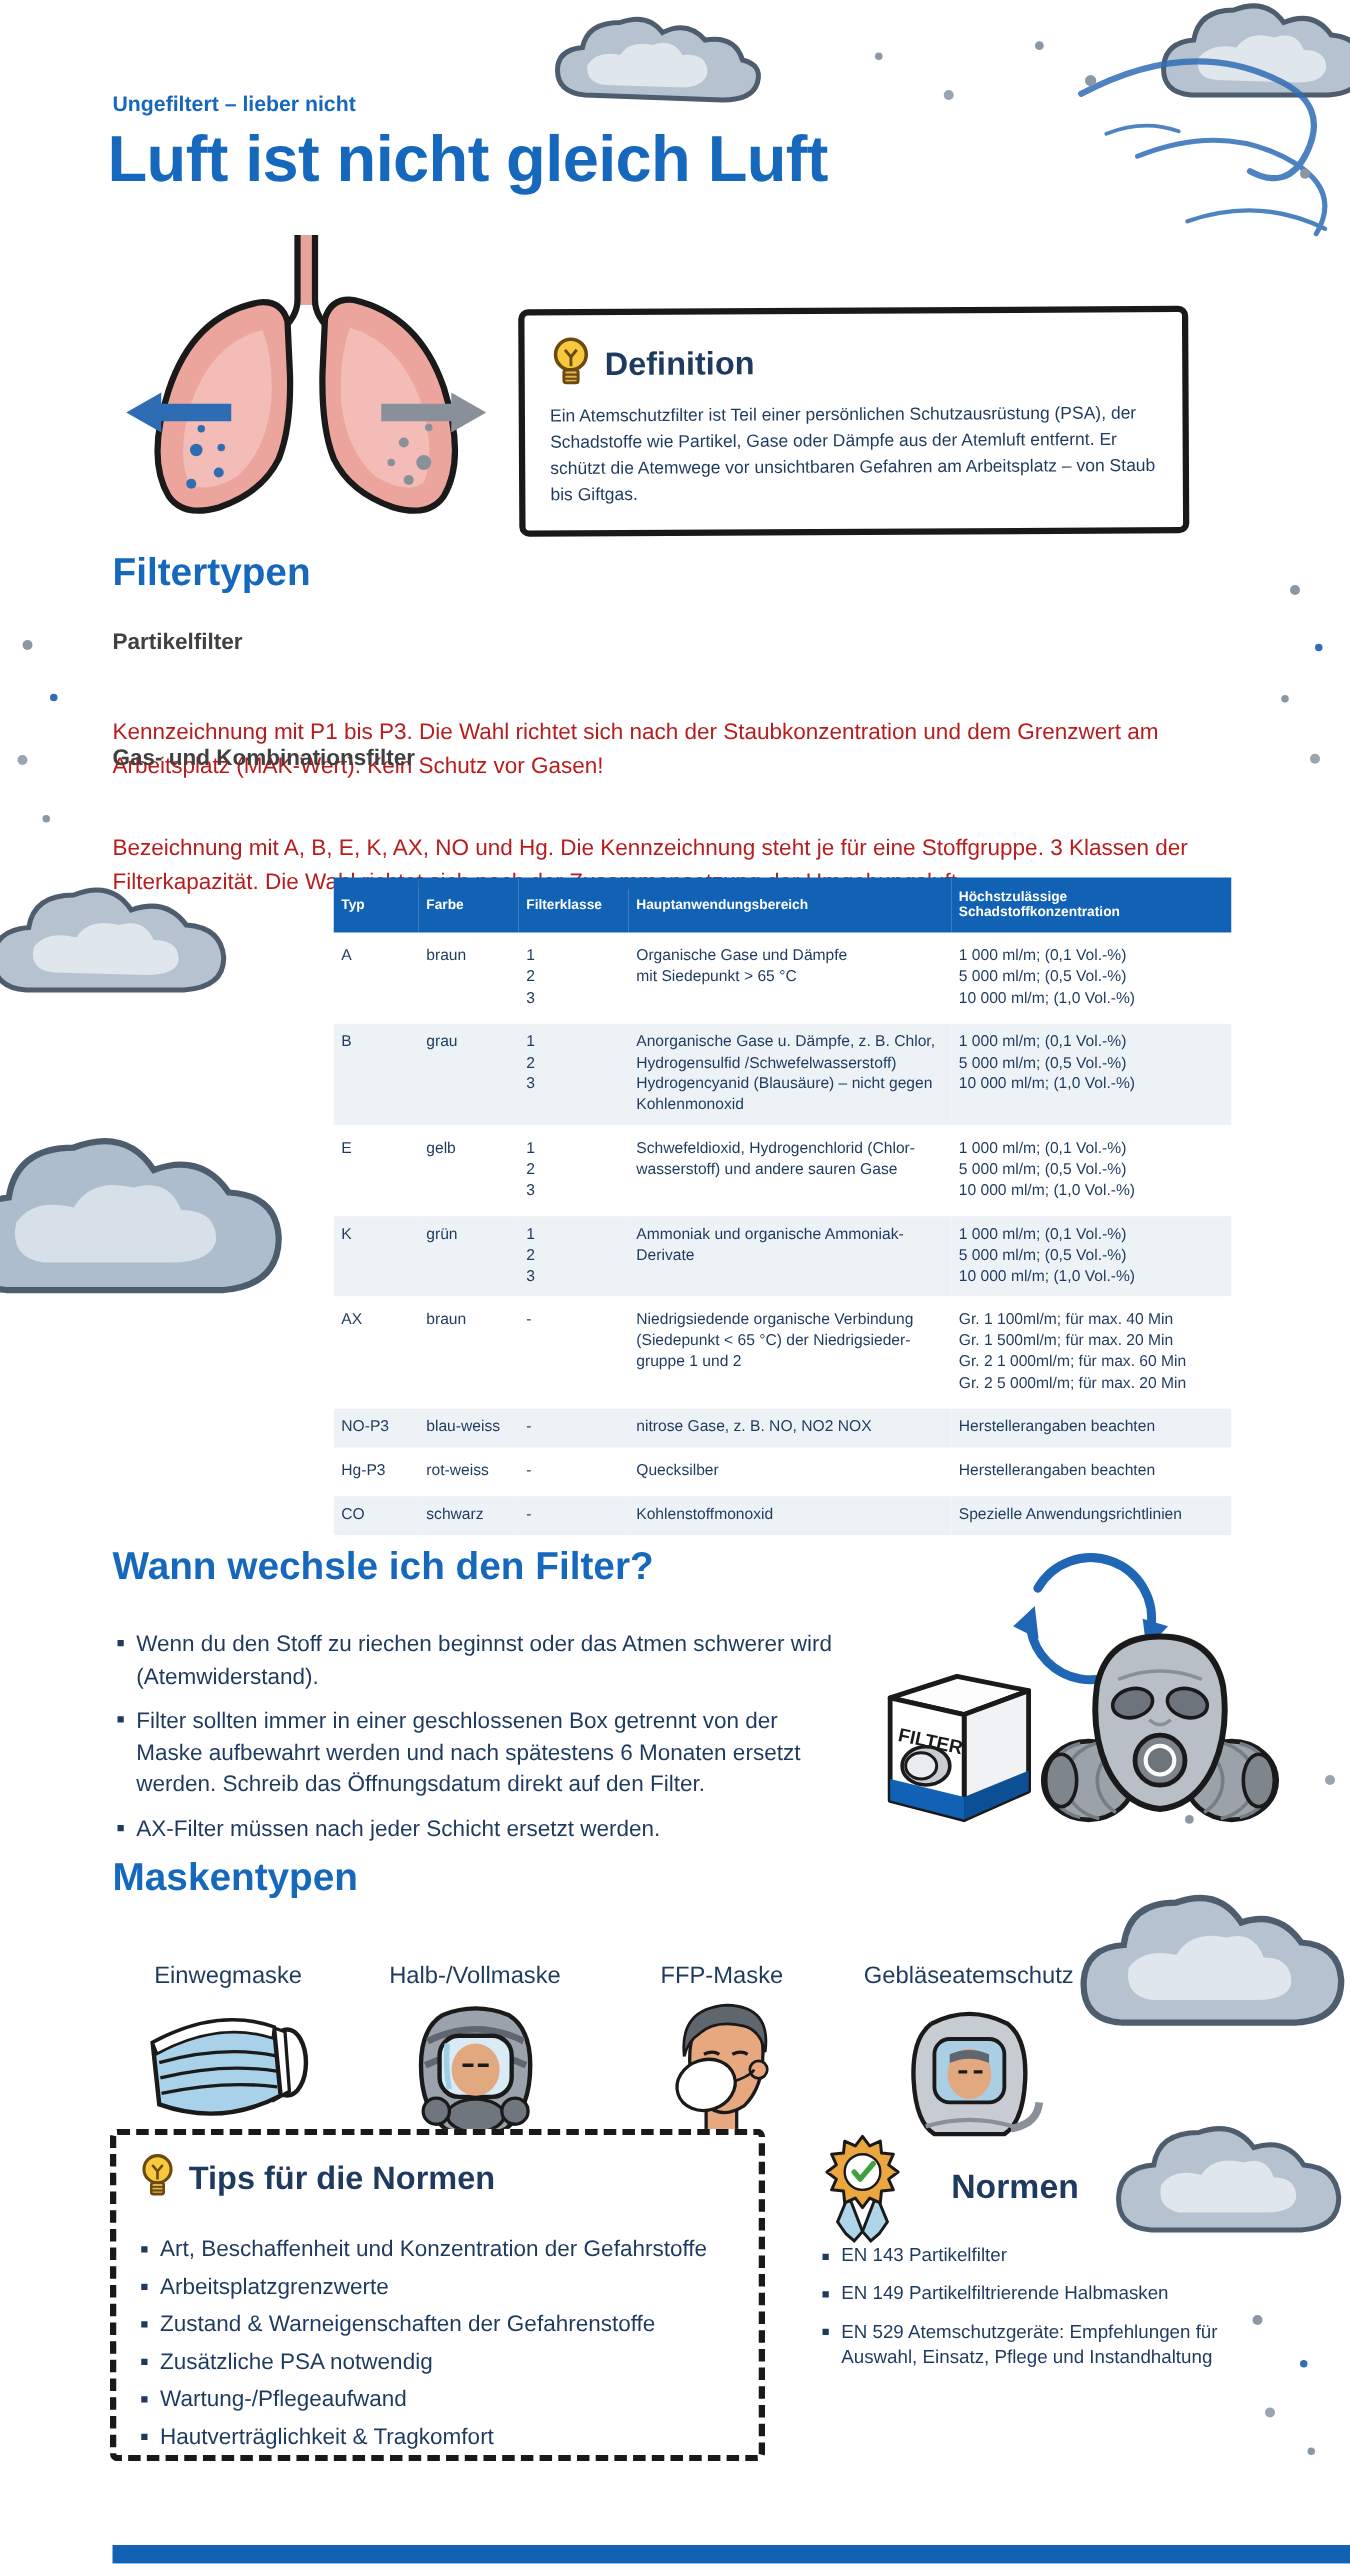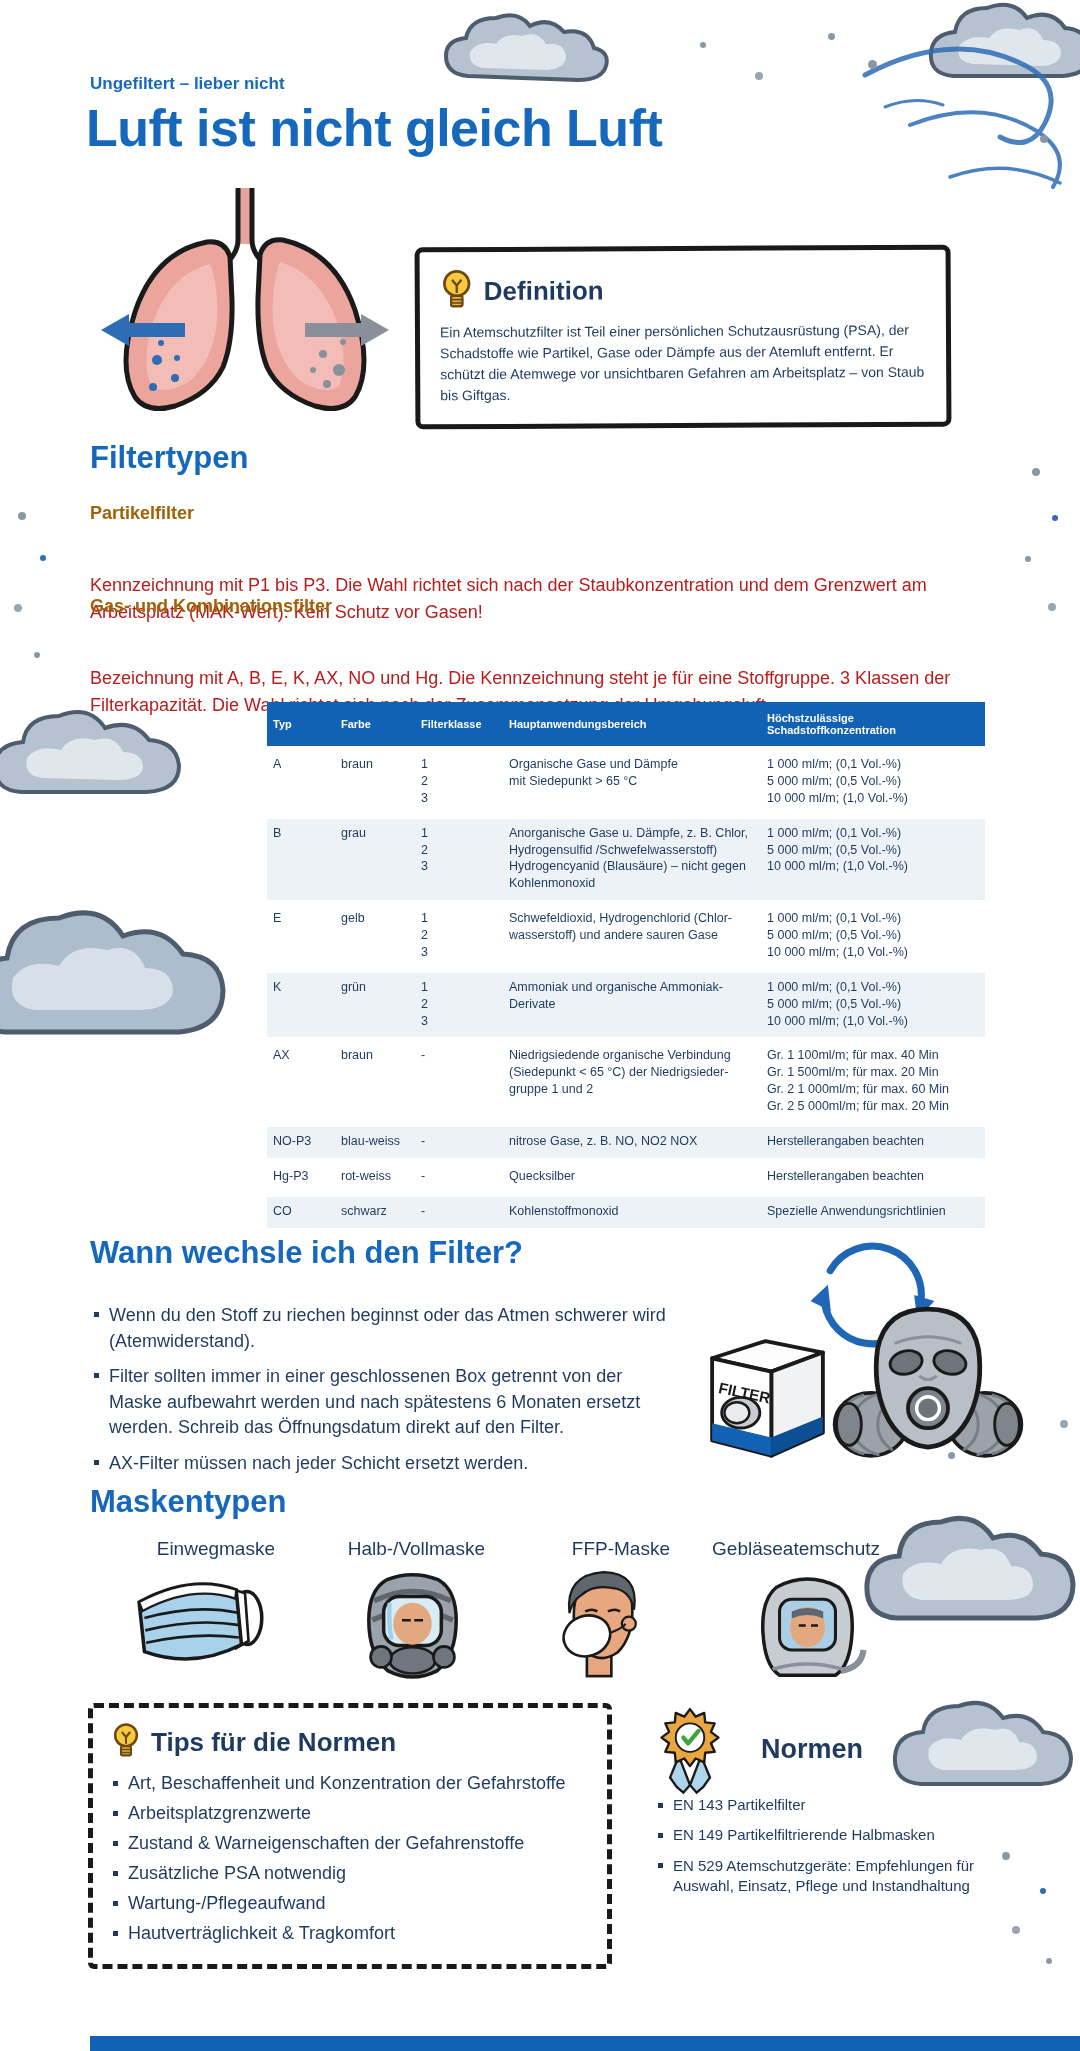--- a/index.html
+++ b/index.html
@@ -2,21 +2,21 @@
 <html><head>
 <meta charset="utf-8">
 <style>
   html,body{margin:0;padding:0;background:#fff;}
   .canvas{position:relative;width:1080px;height:2051px;margin:0 auto;background:#fff;overflow:hidden;
           font-family:"Liberation Sans",sans-serif;color:#1e3a5f;}
   .abs{position:absolute;}
   .eyebrow{left:90px;top:74px;font-size:17px;font-weight:700;color:#1668bd;}
   .title{left:86px;top:98px;font-size:52px;font-weight:700;color:#1668bd;letter-spacing:-.5px;}
   .section-h{font-size:31px;font-weight:700;color:#1668bd;}
-  .sub-h{font-size:18px;font-weight:700;color:#a16207;}
+  .sub-h{font-size:18px;font-weight:700;color:#404040;}
   .body-t{font-size:18px;line-height:1.5;color:#b91c1c;margin-top:48px;}
   
   .defbox{left:415px;top:246px;width:536px;border:5px solid #191919;border-radius:8px;
           padding:16px 16px 18px 20px;box-sizing:border-box;transform:rotate(-.3deg);background:#fff;}
   .defbox .hrow{display:flex;align-items:center;gap:10px;}
   .defbox h3{margin:0;font-size:26px;color:#1e3a5f;}
   .defbox p{margin:8px 0 0;font-size:14px;line-height:1.5;color:#1e3a5f;}
   
   .ftable{left:267px;top:698px;width:718px;border-collapse:separate;border-spacing:0 4px;}
   .ftable th{background:#1161b4;color:#fff;font-size:11px;font-weight:700;text-align:left;
@@ -26,30 +26,30 @@
   .pre{white-space:pre-line;}
   
   ul.sq{list-style:none;margin:0;padding:0;}
   ul.sq li{position:relative;padding-left:17px;margin:0 0 10px;}
   ul.sq li::before{content:"";position:absolute;left:2px;top:.5em;width:5px;height:5px;background:#1e3a5f;}
   
   .tipsbox{left:88px;top:1703px;width:524px;height:266px;border:5px dashed #191919;border-radius:6px;
            padding:14px 18px;box-sizing:border-box;background:#fff;}
   .tipsbox .hrow{display:flex;align-items:center;gap:10px;}
   .tipsbox h3{margin:0;font-size:26px;color:#1e3a5f;}
-  .tipsbox ul.sq{margin-top:10px;}
+  .tipsbox ul.sq{margin-top:26px;}
   .tipsbox ul.sq li{font-size:18px;margin-bottom:7px;line-height:1.28;}
   
   .norm-h{left:745px;top:1718px;font-size:27px;font-weight:700;color:#1e3a5f;}
   .norm-list{left:656px;top:1795px;width:340px;font-size:15px;line-height:1.35;}
   .norm-list li{margin-bottom:11px;}
   .norm-list li::before{width:6px;height:6px;top:.45em;}
   
   .mask-row{left:90px;top:1538px;width:790px;display:flex;}
-  .mask-col{text-align:right;}
+  .mask-col{text-align:center;margin-top:32px;}
   .mask-col .lbl{font-size:19px;color:#1e3a5f;margin-bottom:6px;}
   .dot{position:absolute;border-radius:50%;}
   .footer-bar{left:90px;top:2036px;width:990px;height:15px;background:#1161b4;}
 </style>
 </head>
 <body>
 
 <div class="canvas">
 
   <svg class="abs" style="left:438px;top:4px" width="185" height="90" viewBox="0 0 185 90">

